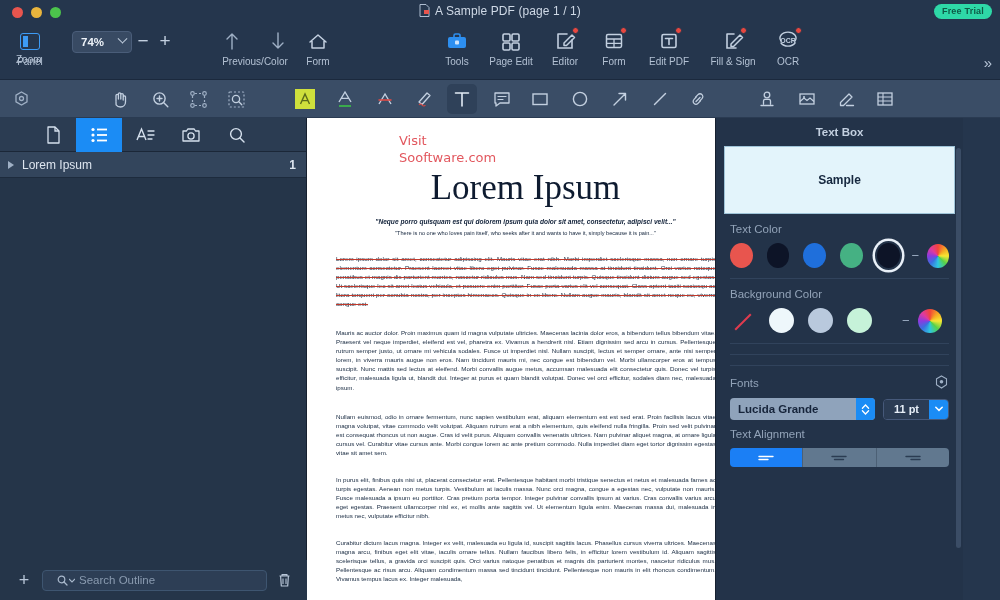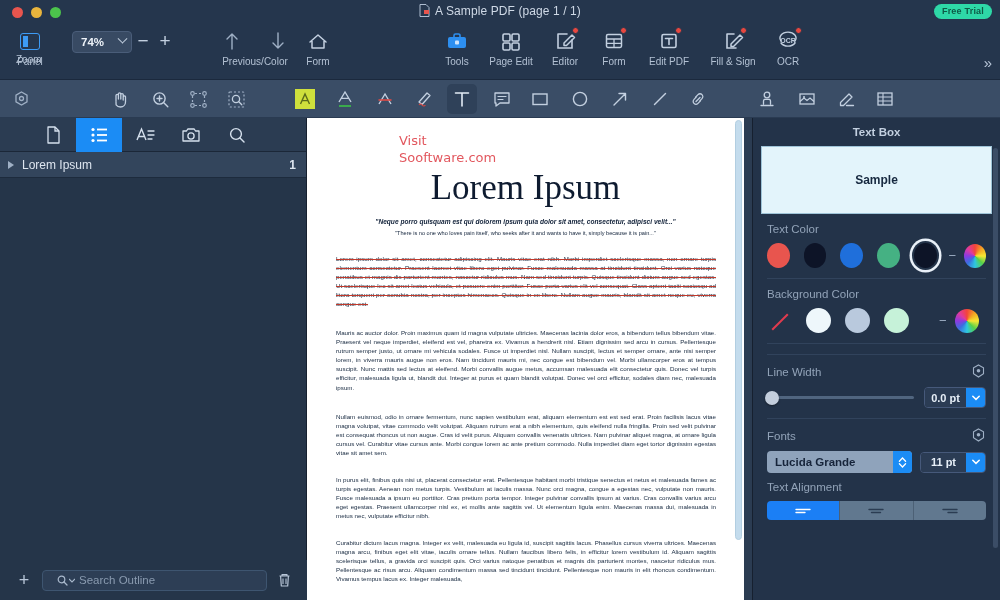--- a/index.html
+++ b/index.html
@@ -193,21 +193,21 @@
     text-decoration-thickness: 0.7px;
   }
   .p1 { top: 136px; }
   .p2 { top: 210px; }
   .p3 { top: 294px; }
   .p4 { top: 357px; }
   .p5 { top: 420px; }
 
   
   .rpanel {
-    position: absolute; top: 118px; left: 752px; width: 248px; height: 482px;
+    position: absolute; top: 118px; left: 715px; width: 248px; height: 482px;
     background: #233349; border-left: 1px solid #16202f;
   }
   .rp-title {
     height: 28px; display: flex; align-items: center; justify-content: center;
     font-size: 11.5px; color: #c3d0e0; font-weight: bold;
   }
   .rp-preview {
     margin: 0 8px; height: 68px; background: #e3f4fb;
     border: 1px solid #9fc4d8;
     display: flex; align-items: center; justify-content: center;
@@ -673,44 +673,20 @@
         <span class="minus" style="margin-left:16px">−</span>
         <div class="wheel"></div>
       </div>
     </div>
 
     <div class="divider"></div>
 
 
     <div class="divider"></div>
 
-    <div class="rp-sec">
-      <div class="rp-lbl">
-        <span>Line Width</span>
-        <span class="target-ico">
-          <svg width="15" height="15" viewBox="0 0 15 15">
-              <path d="M7.5 1l5 2.8v5.8L7.5 13 2.5 9.6V3.8z" fill="none" stroke="#9fb0c5" stroke-width="1.1"></path>
-              <circle cx="7.5" cy="6.8" r="1.8" fill="#9fb0c5"></circle>
-            </svg>
-        </span>
-      </div>
-      <div class="slider-row">
-        <div class="track">
-            <div class="knob"></div>
-          </div>
-        <div class="numbox">
-          <div class="numval">0.0 pt</div>
-          <div class="numchev">
-            <svg width="8" height="6" viewBox="0 0 8 6">
-                <path d="M.8 1.2L4 4.4 7.2 1.2" fill="none" stroke="#fff" stroke-width="1.5" stroke-linecap="round"></path>
-              </svg>
-          </div>
-        </div>
-      </div>
-    </div>
 
     <div class="divider"></div>
 
     <div class="rp-sec">
       <div class="rp-lbl">
         <span>Fonts</span>
         <span class="target-ico">
           <svg width="15" height="15" viewBox="0 0 15 15">
               <path d="M7.5 1l5 2.8v5.8L7.5 13 2.5 9.6V3.8z" fill="none" stroke="#9fb0c5" stroke-width="1.1"></path>
               <circle cx="7.5" cy="6.8" r="1.8" fill="#9fb0c5"></circle>

